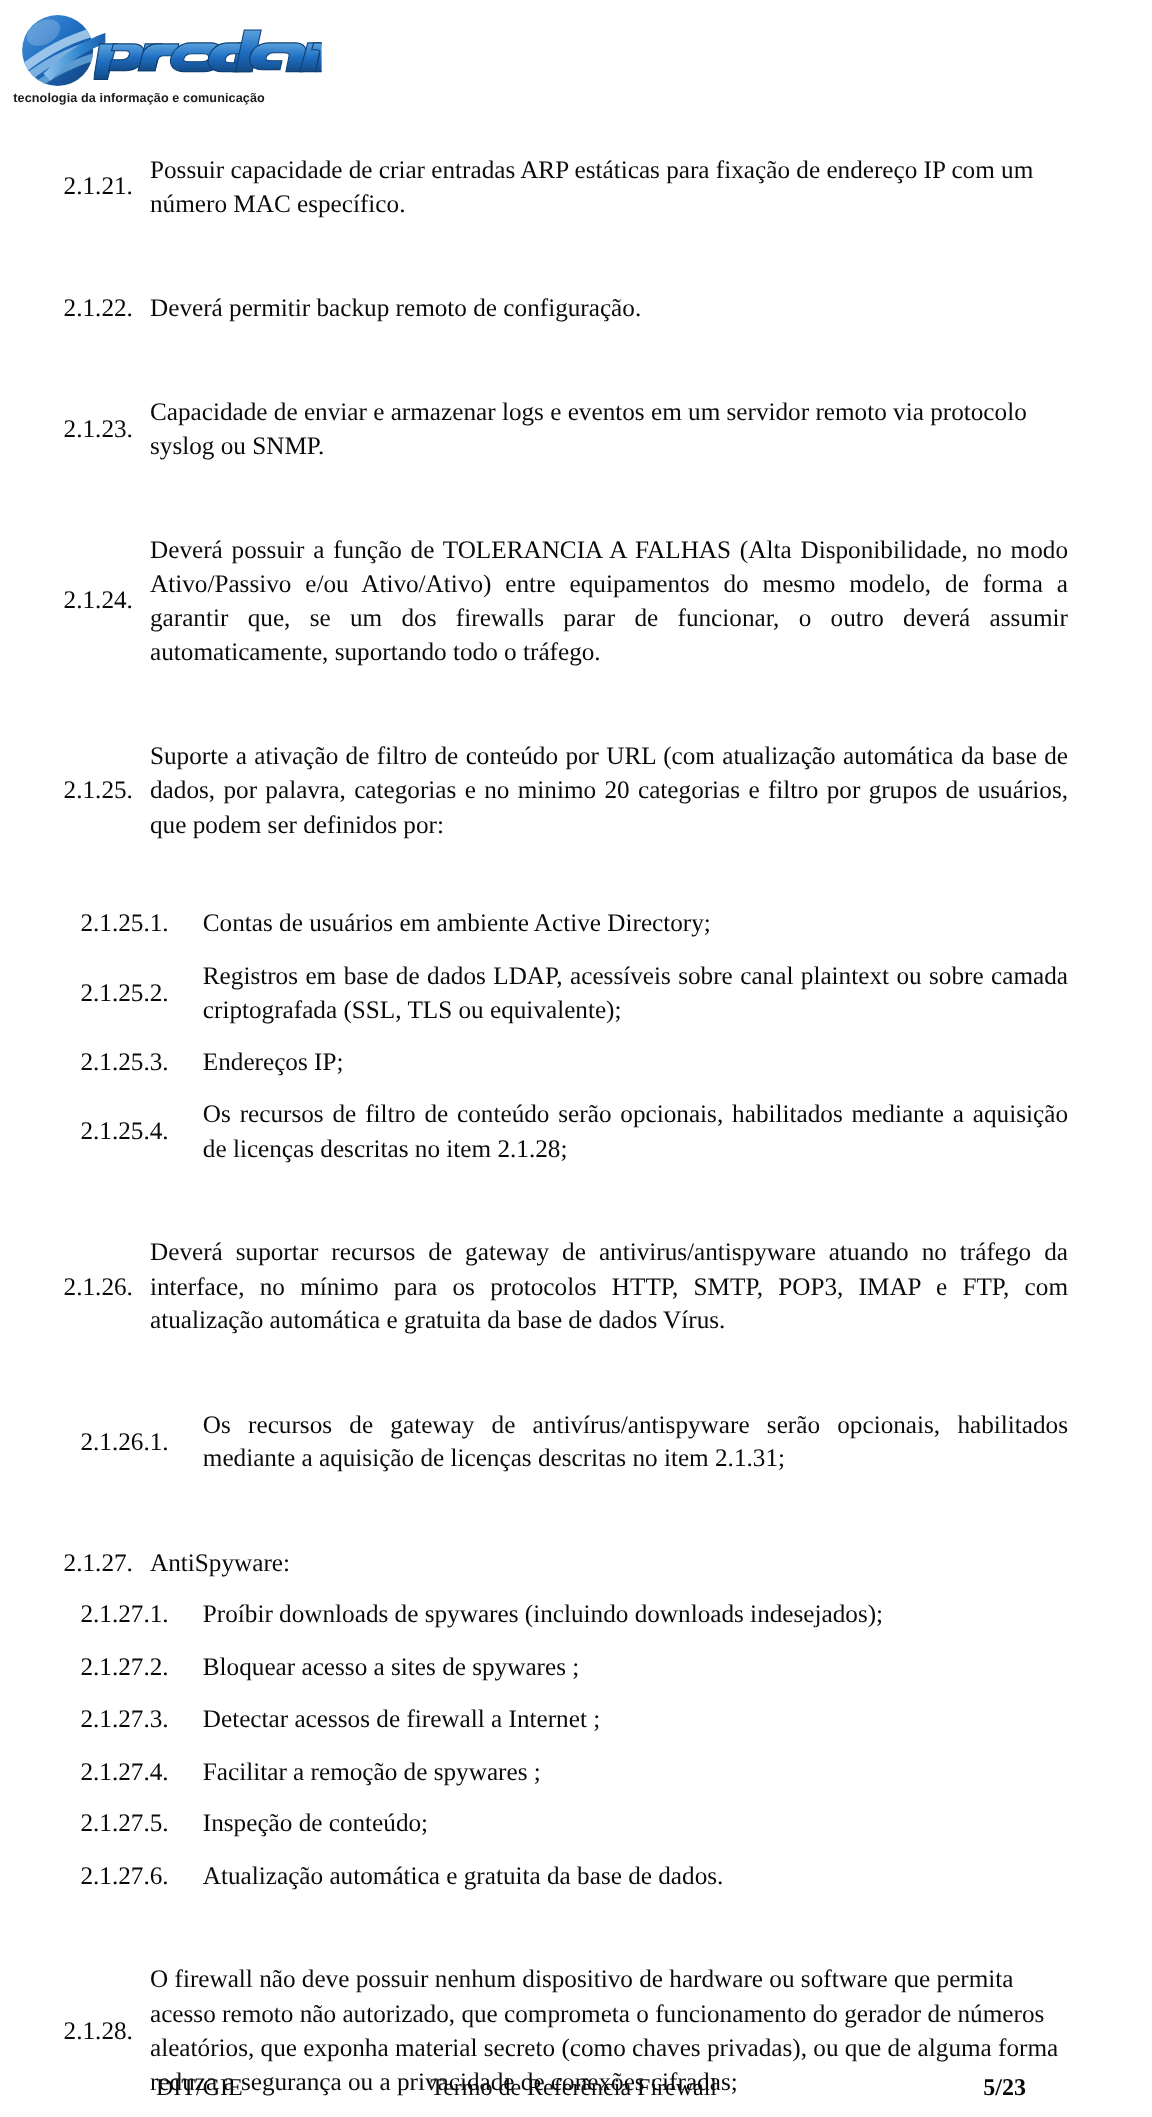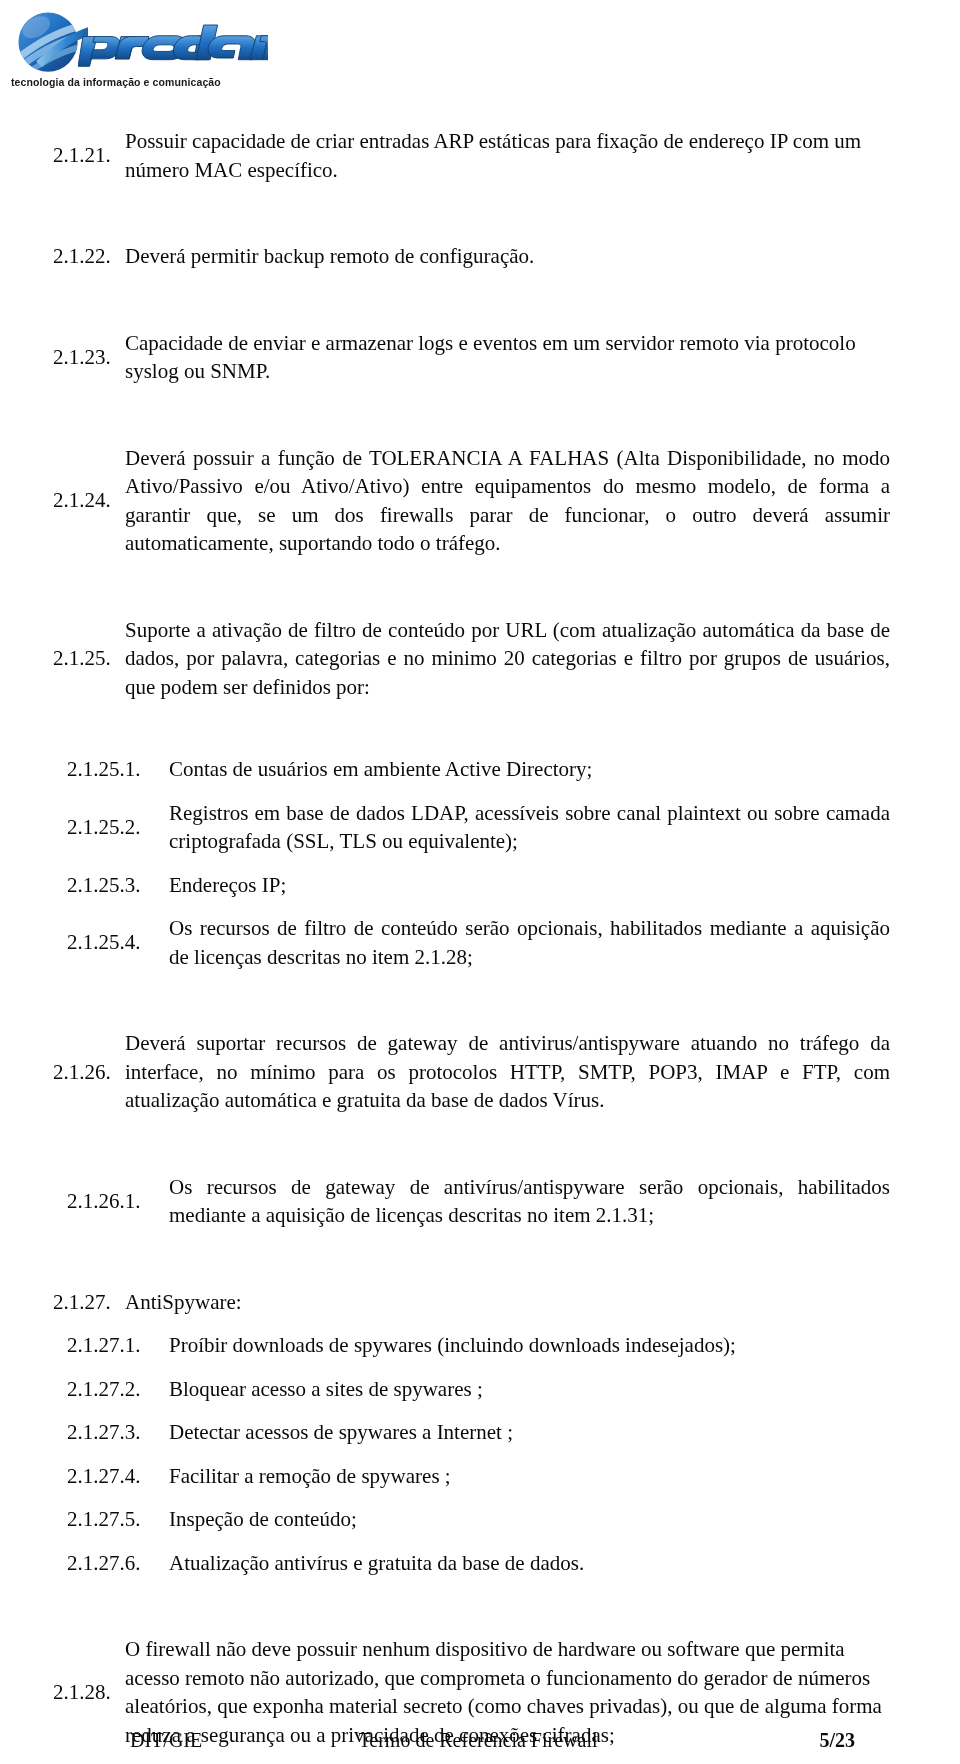--- a/index.html
+++ b/index.html
@@ -280,36 +280,36 @@
       <span class="txt nojust">Proíbir downloads de spywares (incluindo downloads indesejados);</span>
     </div>
 
     <div class="item lvl2">
       <span class="num">2.1.27.2.</span>
       <span class="txt nojust">Bloquear acesso a sites de spywares ;</span>
     </div>
 
     <div class="item lvl2">
       <span class="num">2.1.27.3.</span>
-      <span class="txt nojust">Detectar acessos de spywares a Internet ;</span>
+      <span class="txt nojust">Detectar acessos de firewall a Internet ;</span>
     </div>
 
     <div class="item lvl2">
       <span class="num">2.1.27.4.</span>
       <span class="txt nojust">Facilitar a remoção de spywares ;</span>
     </div>
 
     <div class="item lvl2">
       <span class="num">2.1.27.5.</span>
       <span class="txt nojust">Inspeção de conteúdo;</span>
     </div>
 
     <div class="item lvl2">
       <span class="num">2.1.27.6.</span>
-      <span class="txt nojust">Atualização antivírus e gratuita da base de dados.</span>
+      <span class="txt nojust">Atualização automática e gratuita da base de dados.</span>
     </div>
     <div class="gap-lg"></div>
 
     <div class="item lvl1">
       <span class="num">2.1.28.</span>
       <span class="txt nojust">O firewall não deve possuir nenhum dispositivo de hardware ou software que permita acesso remoto não autorizado, que comprometa o funcionamento do gerador de números aleatórios, que exponha material secreto (como chaves privadas), ou que de alguma forma reduza a segurança ou a privacidade de conexões cifradas;</span>
     </div>
     <div class="gap-lg"></div>
 
 

